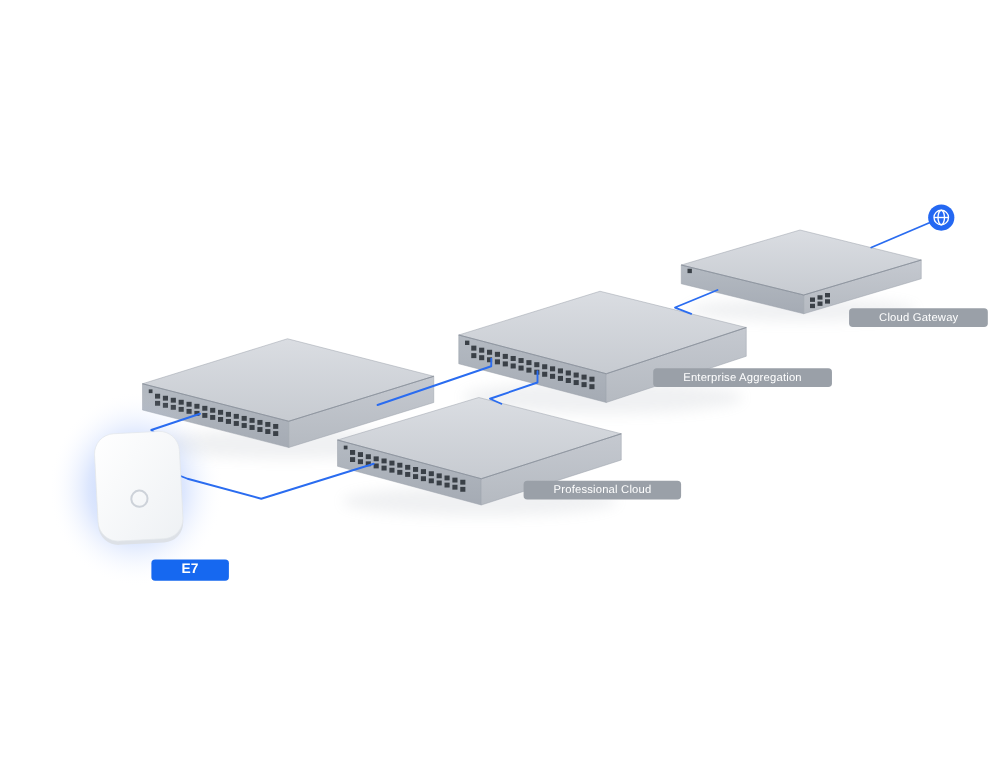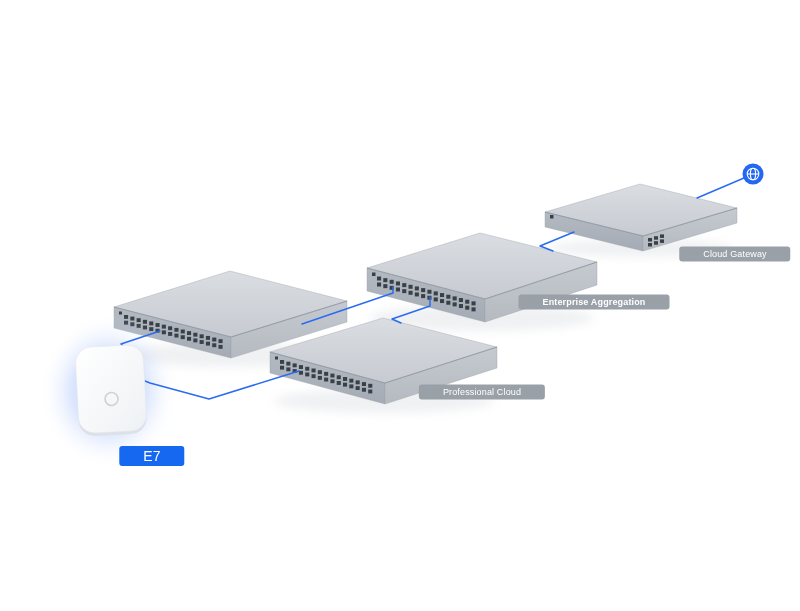--- a/index.html
+++ b/index.html
@@ -4,21 +4,21 @@
 <style>
   html,body{margin:0;padding:0;background:#ffffff;}
   body{width:800px;height:611px;overflow:hidden;}
   .stage{position:relative;width:800px;height:611px;font-family:"Liberation Sans",sans-serif;background:#fff;}
   .stage svg{position:absolute;left:0;top:0;}
   .badge{
     position:absolute;transform:translate(-50%,-50%);
     font-size:9px;line-height:1;padding:3px 24px;border-radius:3px;
     color:#ffffff;background:#9aa0a8;white-space:nowrap;letter-spacing:.15px;
   }
-  .badge.blue{background:#1668f0;font-weight:normal;font-size:14px;}
+  .badge.blue{background:#1668f0;font-weight:bold;font-size:11px;}
 </style>
 </head>
 <body>
 
 <div class="stage">
 
 <svg width="800" height="611" viewBox="0 0 800 611">
   <defs>
     <linearGradient id="topGrad" x1="0" y1="0" x2="0" y2="1">
       <stop offset="0" stop-color="#dadde2"></stop>
@@ -214,17 +214,17 @@
   </g>
 
   <g transform="rotate(-3 111 389)">
     <rect x="77" y="349" width="68" height="86" rx="16" fill="#dde1e7"></rect>
     <rect x="77" y="346" width="68" height="86" rx="16" fill="url(#apGrad)" stroke="#e4e7eb" stroke-width="0.6"></rect>
     <circle cx="111" cy="399" r="6.5" fill="none" stroke="#cdd2d9" stroke-width="1.6"></circle>
   </g>
 </svg>
 
 <div class="badge" style="left:735px;top:254px;">Cloud Gateway</div>
-<div class="badge" style="left:594px;top:302px;font-weight:bold;">Enterprise Aggregation</div>
+<div class="badge" style="left:594px;top:302px;">Enterprise Aggregation</div>
 <div class="badge" style="left:482px;top:392px;">Professional Cloud</div>
 <div class="badge blue" style="left:152px;top:456px;">E7</div>
 
 </div>
 
 </body></html>

